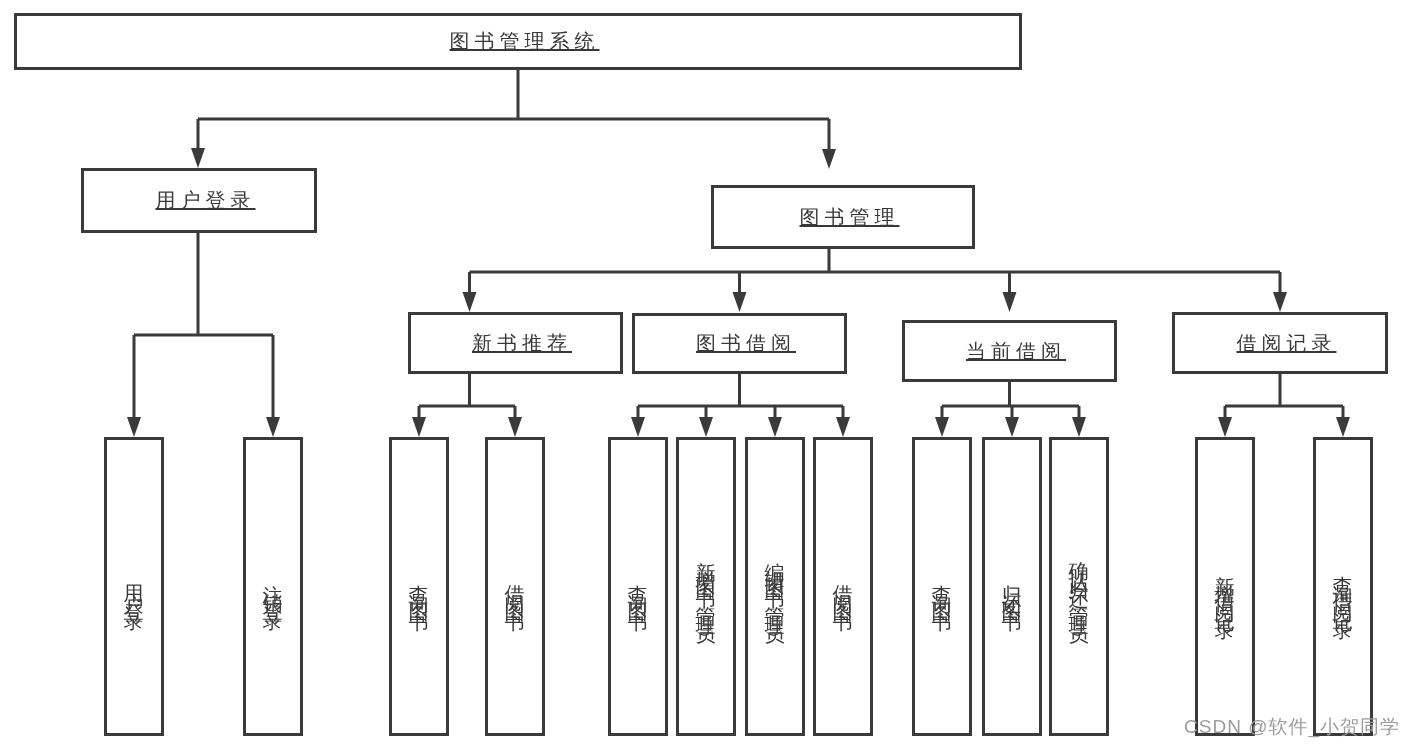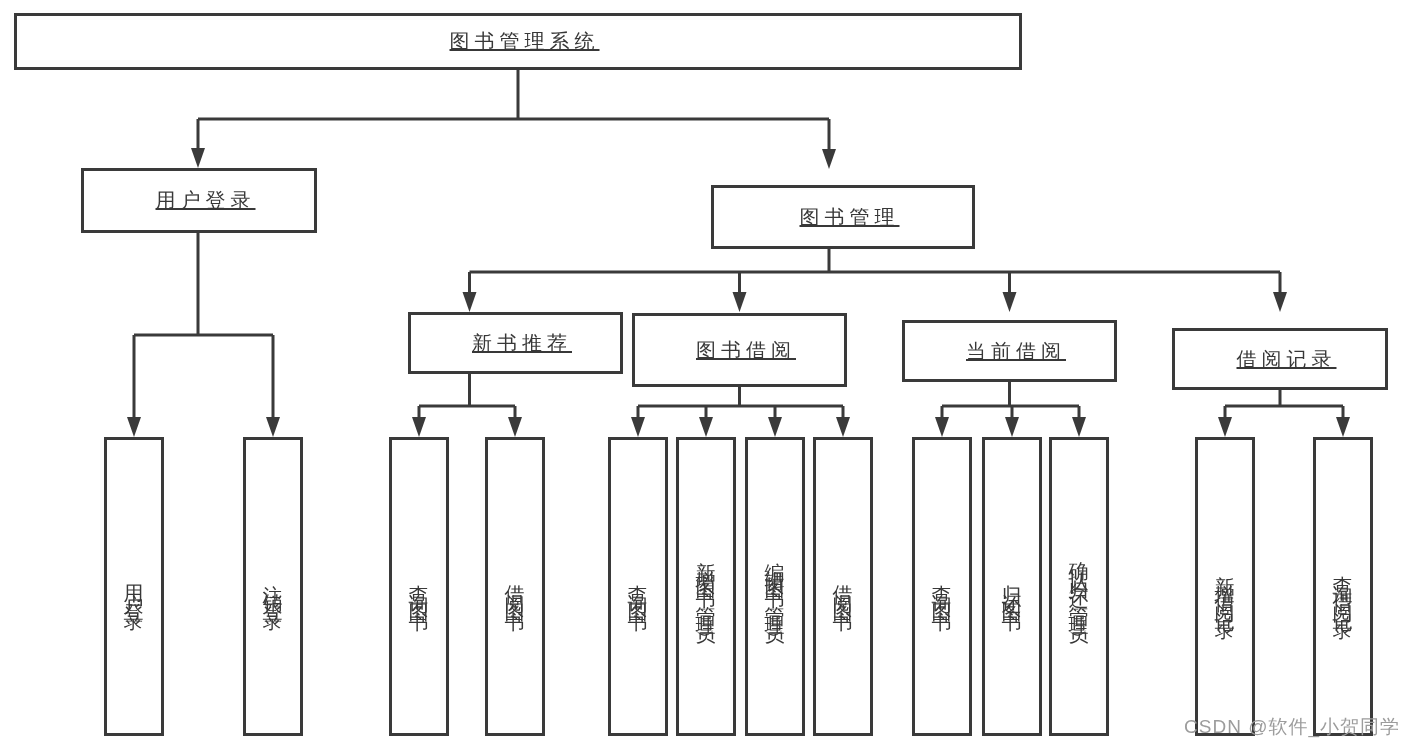--- a/index.html
+++ b/index.html
@@ -59,23 +59,23 @@
       <polygon points="1336,417 1350,417 1343,437"></polygon>
     </g>
   </svg>
 
   <div class="node h-node" style="left:14px; top:13px; width:1008px; height:57px;">图书管理系统</div>
 
   <div class="node h-node" style="left:81px; top:168px; width:236px; height:65px;">用户登录</div>
   <div class="node h-node" style="left:711px; top:169px; width:264px; height:64px;margin-top:16px;">图书管理</div>
 
   <div class="node h-node" style="left:362px; top:312px; width:215px; height:62px;margin-left:46px;">新书推荐</div>
-  <div class="node h-node" style="left:632px; top:313px; width:215px; height:74px;">图书借阅</div>
+  <div class="node h-node" style="left:632px; top:313px; width:215px; height:61px;">图书借阅</div>
   <div class="node h-node" style="left:902px; top:312px; width:215px; height:62px;margin-top:8px;">当前借阅</div>
-  <div class="node h-node" style="left:1172px; top:328px; width:216px; height:62px;">借阅记录</div>
+  <div class="node h-node" style="left:1172px; top:312px; width:216px; height:62px;">借阅记录</div>
 
   <div class="node v-node" style="left:104px; top:437px; width:60px; height:299px;">
     <span>用户登录</span>
   </div>
   <div class="node v-node" style="left:243px; top:437px; width:60px; height:299px;">
     <span>注销登录</span>
   </div>
 
   <div class="node v-node" style="left:389px; top:437px; width:60px; height:299px;">
     <span>查询图书</span>

